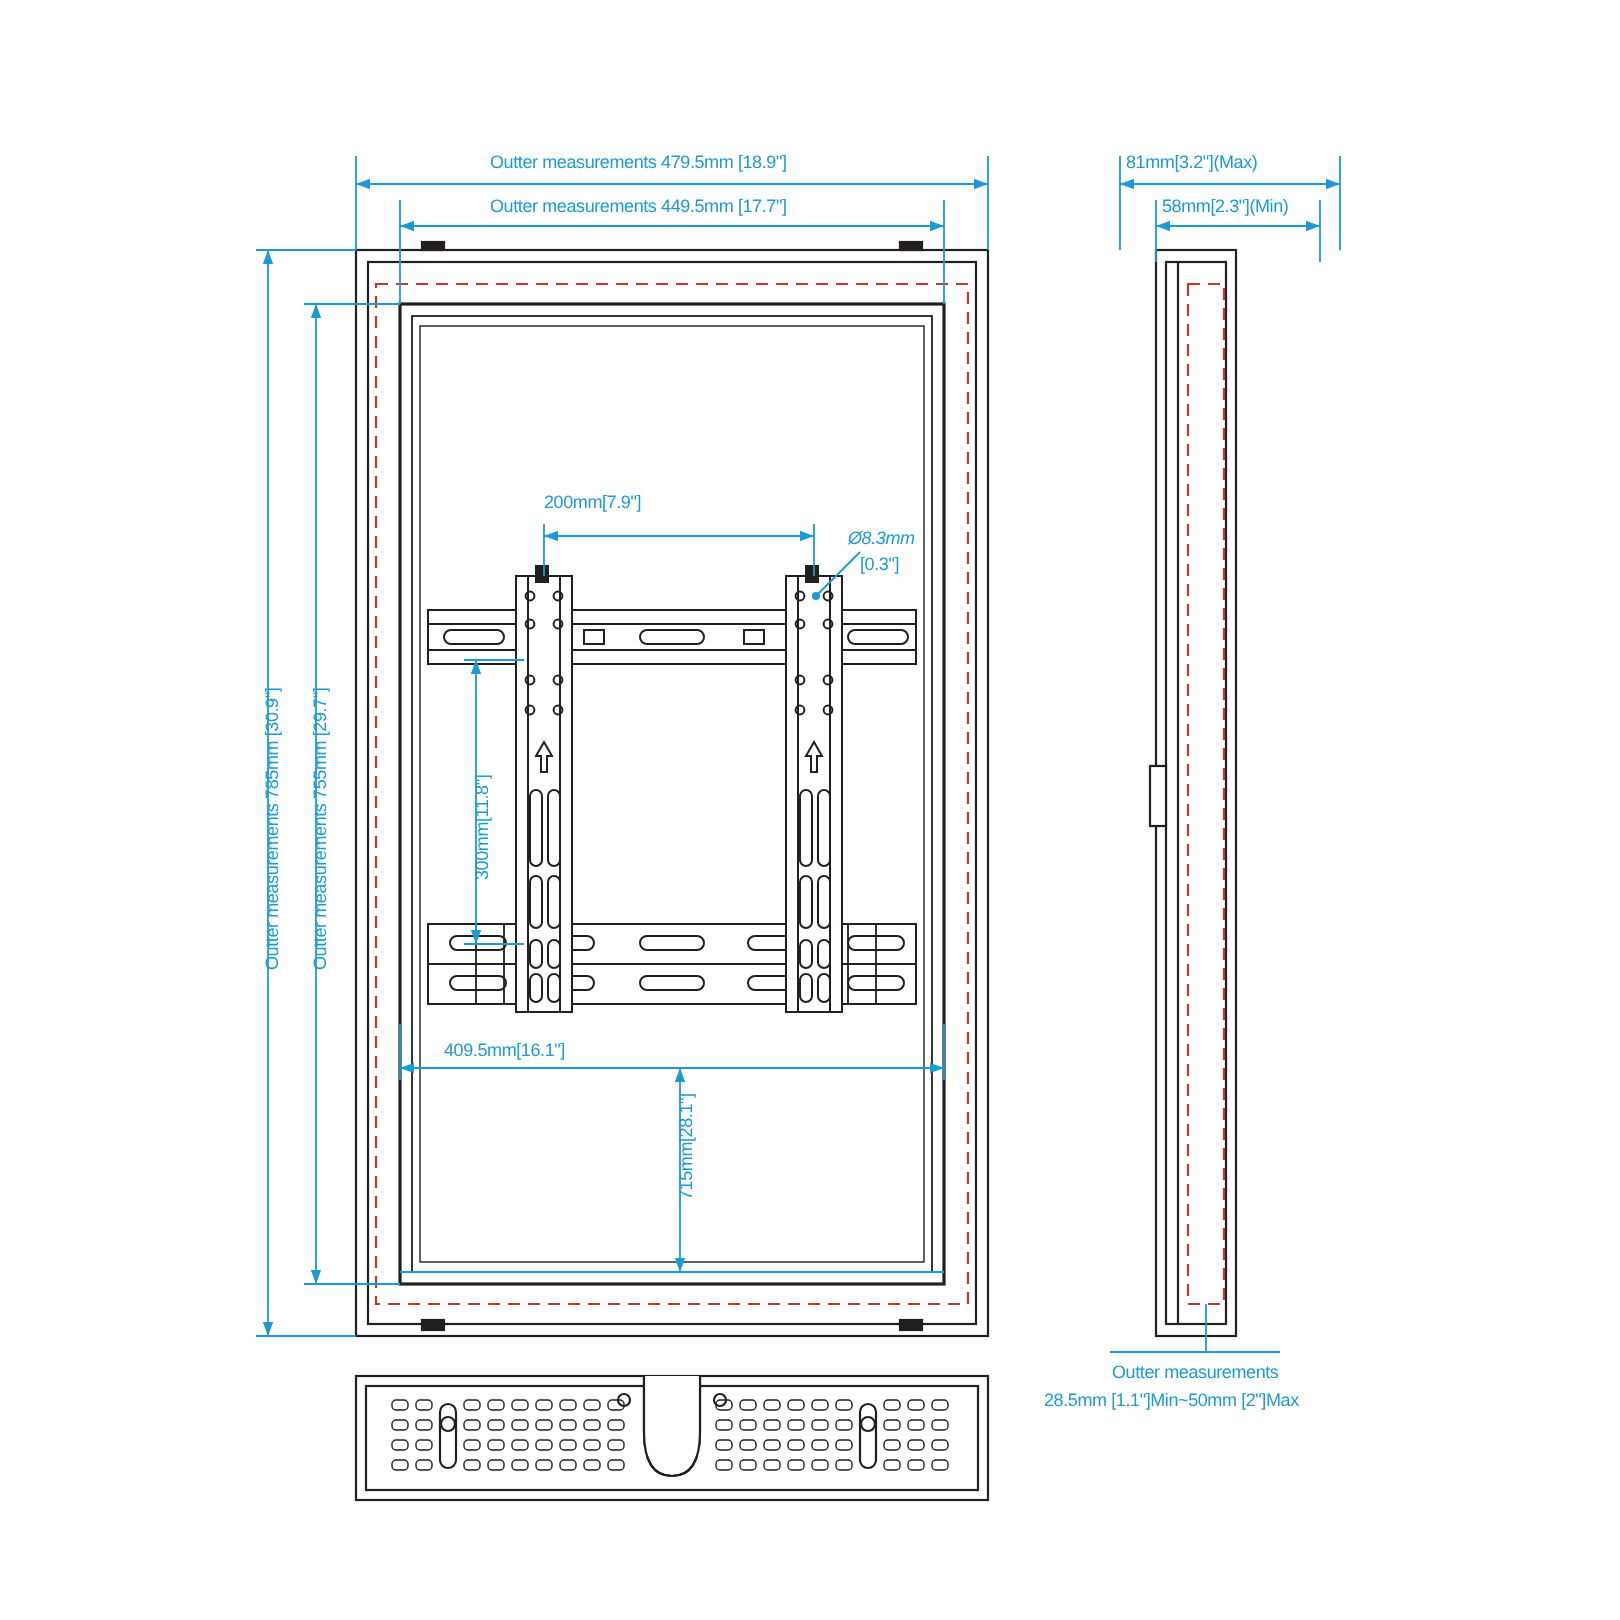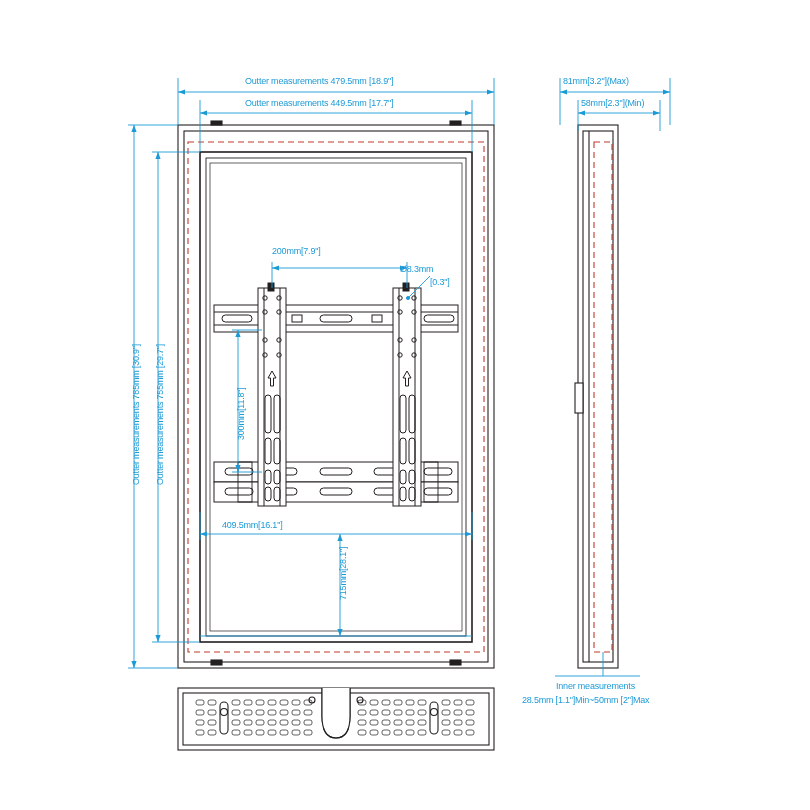--- a/index.html
+++ b/index.html
@@ -285,27 +285,27 @@
 </svg>
 
 <div class="lbl" style="left:245px;top:76px;">Outter measurements 479.5mm [18.9"]</div>
 <div class="lbl" style="left:245px;top:98px;">Outter measurements 449.5mm [17.7"]</div>
 
 <div class="lbl vlbl" style="left:131px;top:485px;transform:rotate(-90deg);">Outter measurements 785mm [30.9"]</div>
 <div class="lbl vlbl" style="left:155px;top:485px;transform:rotate(-90deg);">Outter measurements 755mm [29.7"]</div>
 
 <div class="lbl" style="left:272px;top:246px;">200mm[7.9"]</div>
 
-<div class="lbl" style="left:400px;top:264px;">Ø8.3mm</div>
+<div class="lbl" style="left:424px;top:264px;font-style:italic;">Ø8.3mm</div>
 <div class="lbl" style="left:430px;top:277px;">[0.3"]</div>
 
 <div class="lbl vlbl" style="left:236px;top:440px;transform:rotate(-90deg);">300mm[11.8"]</div>
 
 <div class="lbl" style="left:222px;top:520px;">409.5mm[16.1"]</div>
 <div class="lbl vlbl" style="left:338px;top:600px;transform:rotate(-90deg);">715mm[28.1"]</div>
 
 <div class="lbl" style="left:563px;top:76px;">81mm[3.2"](Max)</div>
 <div class="lbl" style="left:581px;top:98px;">58mm[2.3"](Min)</div>
 
-<div class="lbl" style="left:556px;top:681px;">Inner measurements</div>
+<div class="lbl" style="left:556px;top:681px;">Outter measurements</div>
 <div class="lbl" style="left:522px;top:695px;">28.5mm [1.1"]Min~50mm [2"]Max</div>
 
 </div>
 
 </body></html>

